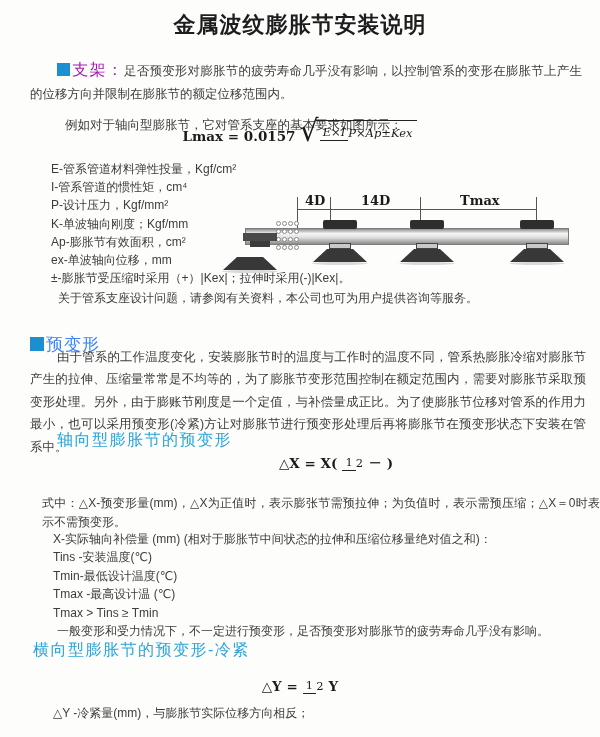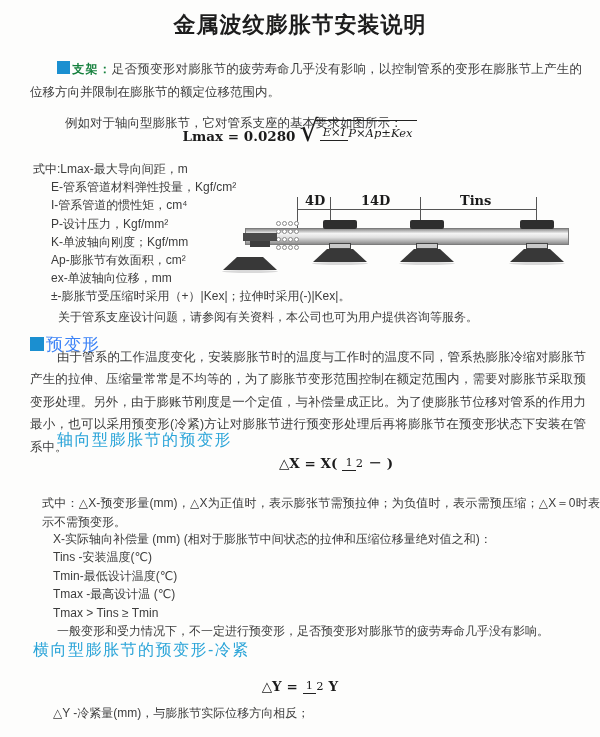--- a/index.html
+++ b/index.html
@@ -10,21 +10,21 @@
   }
   .abs{position:absolute;}
   
   .doc-title{top:10px;left:0;width:600px;text-align:center;
     font-size:22px;font-weight:bold;color:#1d1d1d;letter-spacing:1px;}
   
   .para{font-size:12.5px;line-height:23px;text-align:justify;}
   .indent{text-indent:27px;}
   .blue-square{display:inline-block;width:13px;height:13px;background:#1b8fd0;
     vertical-align:-1px;margin-right:2px;}
-  .blue-label{color:#15803d;font-size:12px;font-weight:bold;letter-spacing:1px;}
+  .blue-label{color:#a21caf;font-size:16px;font-weight:normal;letter-spacing:1px;}
   .sec-header{font-size:17px;font-weight:normal;color:#3b82f6;letter-spacing:1px;}
   .sub-heading{font-size:16px;font-weight:normal;color:#2aa4d8;letter-spacing:1.5px;}
   
   .formula{width:600px;text-align:center;color:#1b1b1b;
     font-family:"DejaVu Serif","Liberation Serif",serif;}
   .f-bold{font-weight:bold;font-size:13.5px;}
   .ital{font-style:italic;}
   .frac{display:inline-flex;flex-direction:row;vertical-align:middle;
     text-align:center;line-height:1.15;font-size:11.5px;}
   .frac .num{border-bottom:1px solid #222;padding:0 3px 1px;}
@@ -72,50 +72,49 @@
 <div class="page">
 
   <div class="abs doc-title">金属波纹膨胀节安装说明</div>
 
   <div class="abs para" style="top:58px;left:30px;width:552px;">
     <p class="indent" style="margin:0;"><span class="blue-square"></span><span class="blue-label">支架：</span><span>足否预变形对膨胀节的疲劳寿命几乎没有影响，以控制管系的变形在膨胀节上产生的位移方向并限制在膨胀节的额定位移范围内。</span></p>
     <p class="indent" style="margin:8px;">例如对于轴向型膨胀节，它对管系支座的基本要求如图所示：</p>
   </div>
 
   <div class="abs formula" style="top:118px;">
-    <span class="f-bold">Lmax = 0.0280</span><span class="sqrt-group">
+    <span class="f-bold">Lmax = 0.0157</span><span class="sqrt-group">
         <span class="sqrt-glyph">√</span>
         <span class="radicand"><span class="frac ital">
             <span class="num">E×I</span>
             <span class="den">P×Ap±Kex</span>
           </span></span>
       </span>
   </div>
 
   <div class="abs def-list" style="top:160px;left:33px;">
-    <div class="def-line">式中:Lmax-最大导向间距，m</div>
     <div class="def-line def-ind">E-管系管道材料弹性投量，Kgf/cm²</div>
     <div class="def-line def-ind">I-管系管道的惯性矩，cm⁴</div>
     <div class="def-line def-ind">P-设计压力，Kgf/mm²</div>
     <div class="def-line def-ind">K-单波轴向刚度；Kgf/mm</div>
     <div class="def-line def-ind">Ap-膨胀节有效面积，cm²</div>
     <div class="def-line def-ind">ex-单波轴向位移，mm</div>
     <div class="def-line def-ind">±-膨胀节受压缩时采用（+）|Kex|；拉伸时采用(-)|Kex|。</div>
     <div class="def-line def-ind2">关于管系支座设计问题，请参阅有关资料，本公司也可为用户提供咨询等服务。</div>
   </div>
 
   <div class="abs diagram">
     <div class="dim-line"></div>
     <div class="tick" style="left:54px;"></div>
     <div class="tick" style="left:87px;"></div>
     <div class="tick" style="left:177px;"></div>
     <div class="tick" style="left:293px;"></div>
     <span class="dim-label" style="left:58px;">4D</span>
     <span class="dim-label" style="left:114px;">14D</span>
-    <span class="dim-label" style="left:213px;">Tins</span>
+    <span class="dim-label" style="left:213px;">Tmax</span>
 
     <div class="pipe"></div>
 
     <div class="bellows">
       <div class="brow">
           <i></i>
           <i></i>
           <i></i>
           <i></i>
         </div>

